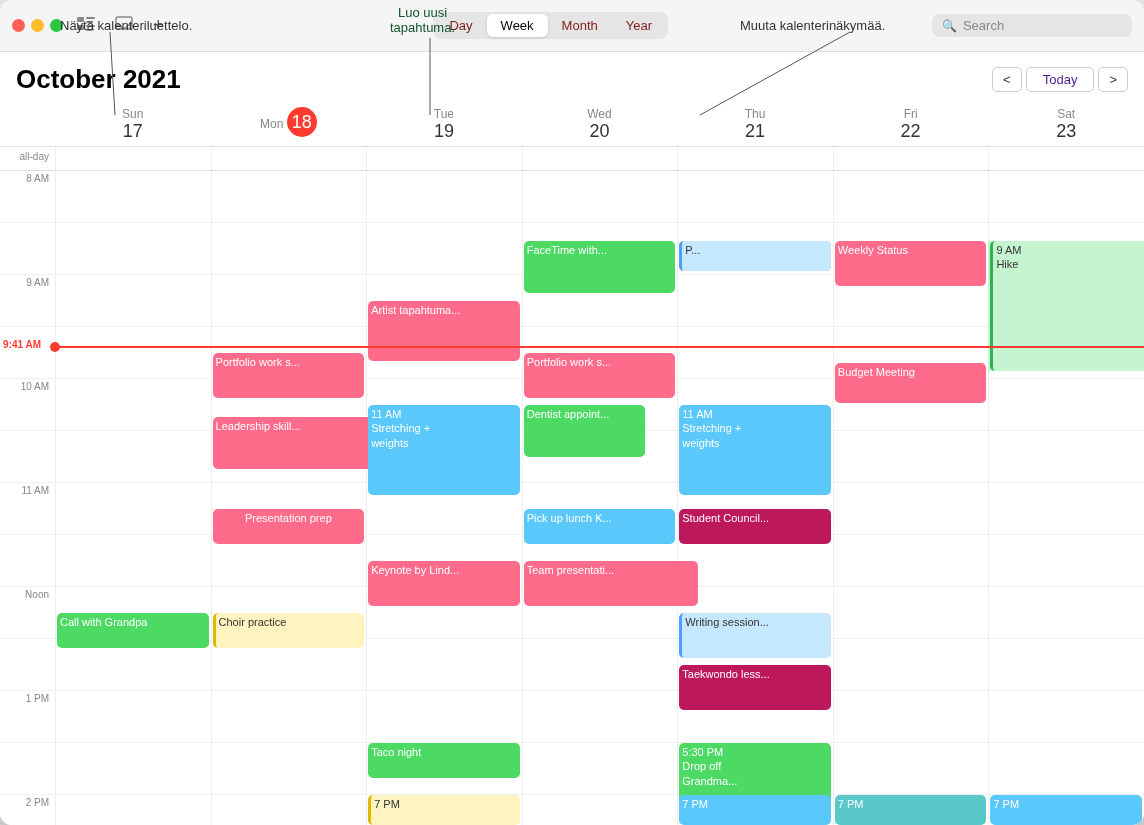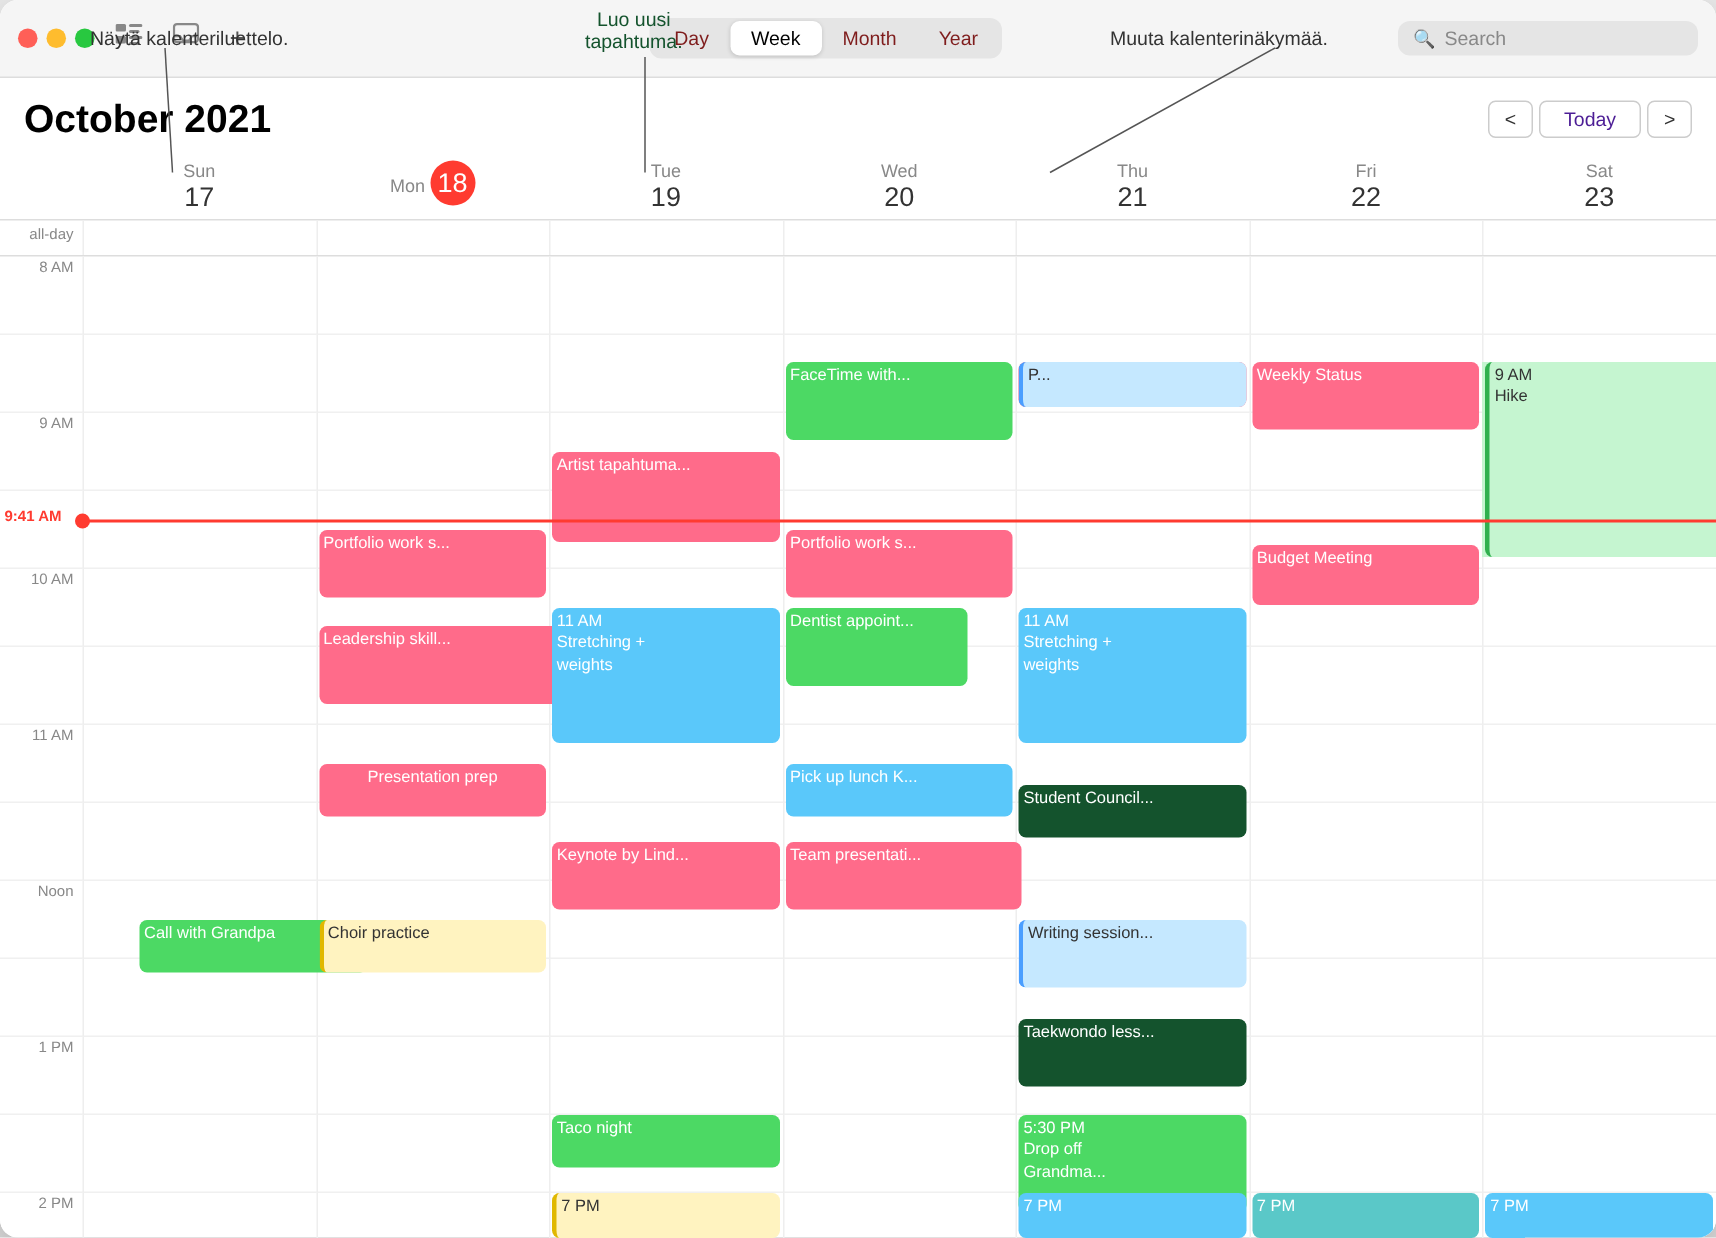--- a/index.html
+++ b/index.html
@@ -212,21 +212,21 @@
       font-size: 11px;
       font-weight: 500;
       overflow: hidden;
       cursor: pointer;
       line-height: 1.3;
       z-index: 5;
     }
     .event-pink { background: #ff6b8a; color: #fff; }
     .event-blue { background: #5ac8fa; color: #fff; }
     .event-green { background: #4cd964; color: #fff; }
-    .event-orange { background: #14532d; color: #fff; margin-top: 14px; }
+    .event-orange { background: #be185d; color: #fff; }
     .event-teal { background: #5ac8c8; color: #fff; }
     .event-lightblue { background: #c5e8ff; color: #333; border-left: 3px solid #4a9eff; }
     .event-lightgreen { background: #c5f5d0; color: #333; border-left: 3px solid #30b04e; }
     .event-yellow { background: #fff3c0; color: #333; border-left: 3px solid #e0b800; }
   </style>
 </head>
 <body>
 
 <div class="window">
 
@@ -472,22 +472,22 @@
 Stretching +
 weights</div>
           <div class="event event-green" style="left: 523.714px; width: 121px; top: 234px; height: 52px; white-space: pre-line;">Dentist appoint...</div>
           <div class="event event-blue" style="left: 679.286px; width: 151.571px; top: 234px; height: 90px; white-space: pre-line;">11 AM
 Stretching +
 weights</div>
           <div class="event event-pink" style="left: 212.571px; width: 151.571px; top: 338px; height: 35px; white-space: pre-line; text-align: center;">Presentation prep</div>
           <div class="event event-blue" style="left: 523.714px; width: 151.571px; top: 338px; height: 35px; white-space: pre-line;">Pick up lunch  K...</div>
           <div class="event event-orange" style="left: 679.286px; width: 151.571px; top: 338px; height: 35px; white-space: pre-line;">Student Council...</div>
           <div class="event event-pink" style="left: 368.143px; width: 151.571px; top: 390px; height: 45px; white-space: pre-line;">Keynote by Lind...</div>
-          <div class="event event-pink" style="left: 523.714px; width: 157px; top: 390px; height: 45px; white-space: pre-line;">Team presentati...</div>
-          <div class="event event-green" style="left: 57px; width: 151.571px; top: 442px; height: 35px; white-space: pre-line; margin-left: 36px;">Call with Grandpa</div>
+          <div class="event event-pink" style="left: 523.714px; width: 174px; top: 390px; height: 45px; white-space: pre-line;">Team presentati...</div>
+          <div class="event event-green" style="left: 57px; width: 151.571px; top: 442px; height: 35px; white-space: pre-line;">Call with Grandpa</div>
           <div class="event event-yellow" style="left: 212.571px; width: 151.571px; top: 442px; height: 35px; white-space: pre-line;">Choir practice</div>
           <div class="event event-lightblue" style="left: 679.286px; width: 151.571px; top: 442px; height: 45px; white-space: pre-line;">Writing session...</div>
           <div class="event event-orange" style="left: 679.286px; width: 151.571px; top: 494px; height: 45px; white-space: pre-line;">Taekwondo less...</div>
           <div class="event event-green" style="left: 368.143px; width: 151.571px; top: 572px; height: 35px; white-space: pre-line;">Taco night</div>
           <div class="event event-green" style="left: 679.286px; width: 151.571px; top: 572px; height: 65px; white-space: pre-line;">5:30 PM
 Drop off
 Grandma...</div>
           <div class="event event-yellow" style="left: 368.143px; width: 151.571px; top: 624px; height: 30px; white-space: pre-line;">7 PM</div>
           <div class="event event-blue" style="left: 679.286px; width: 151.571px; top: 624px; height: 30px; white-space: pre-line;">7 PM</div>
           <div class="event event-teal" style="left: 834.857px; width: 151.571px; top: 624px; height: 30px; white-space: pre-line;">7 PM</div>

